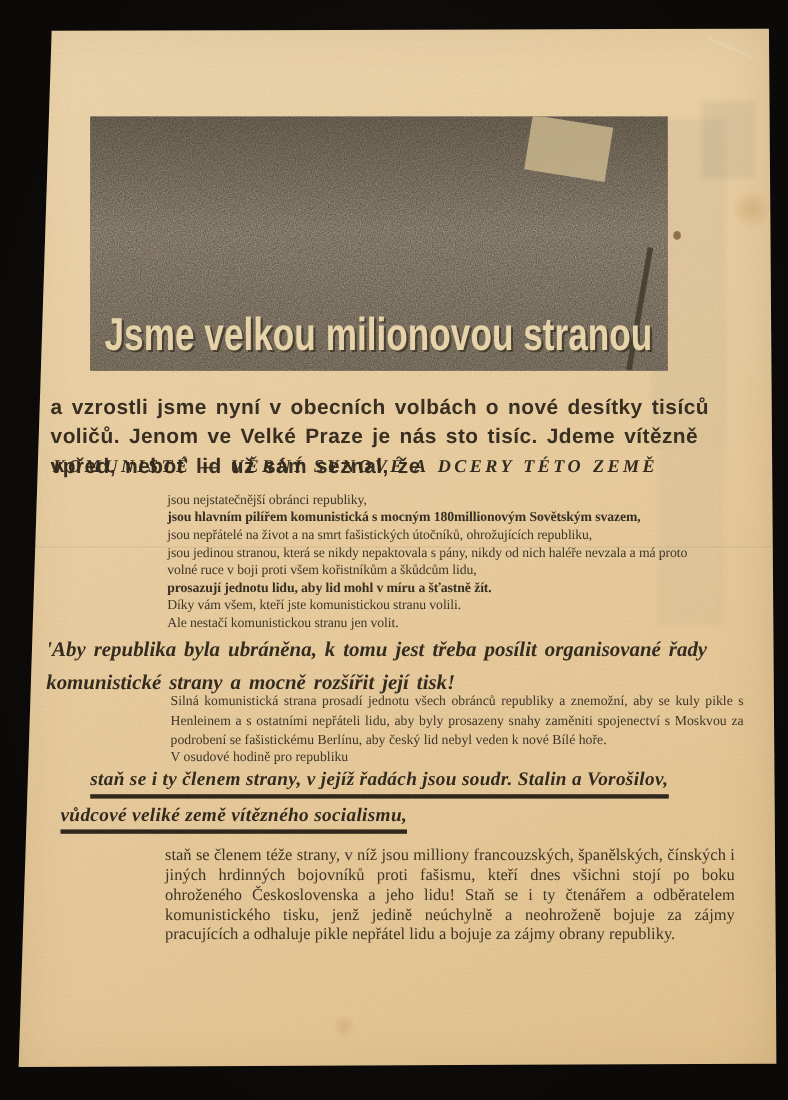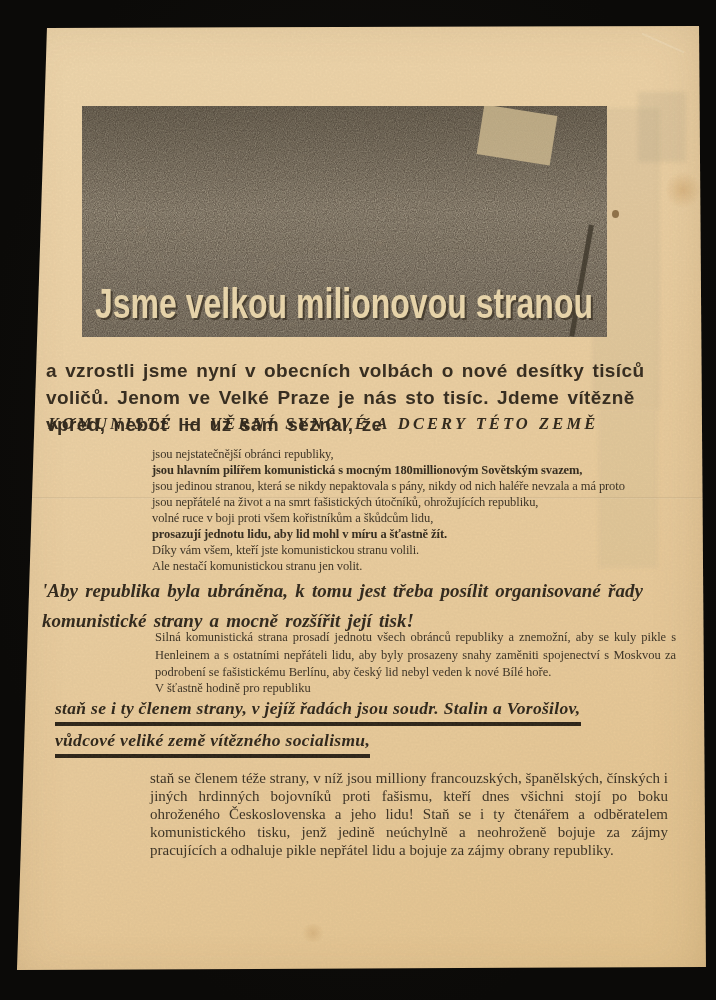--- a/index.html
+++ b/index.html
@@ -29,21 +29,21 @@
   .claims .b{font-weight:bold;color:#322a1e;}
   .appeal{left:42px;top:576px;width:604px;font-weight:bold;font-style:italic;
          font-size:19px;line-height:30px;word-spacing:2.5px;color:#2f271c;}
   .argument{left:155px;top:629px;width:521px;font-size:12.5px;line-height:17.5px;
          text-align:justify;color:#3a3124;}
   .argument-closing{left:155px;top:681px;font-size:12.5px;color:#3a3124;white-space:nowrap;}
   .ul-line{left:55px;font-weight:bold;font-style:italic;font-size:17.5px;
          letter-spacing:.3px;color:#2d251a;}
   .ul-line span{display:inline-block;padding-bottom:3px;
          border-bottom:4px solid #2b2318;}
-  .ul1{top:698px;}
+  .ul1{top:698px;margin-left:27px;}
   .ul2{top:730px;}
   .membership{left:150px;top:769px;width:518px;font-size:15px;line-height:18px;
          text-align:justify;color:#3a3124;}
   .closing{left:56px;top:845px;width:586px;font-weight:bold;font-style:italic;
          font-size:19px;line-height:29px;word-spacing:2px;color:#2f271c;}
   .crease-mark{position:absolute;left:640px;top:42px;width:46px;height:2px;
          background:rgba(243,227,195,.45);transform:rotate(24deg);pointer-events:none;}
   .grain-overlay{position:absolute;inset:0;opacity:.07;pointer-events:none;}
 </style>
 </head>
@@ -96,32 +96,32 @@
       </svg>
     </div>
 
     <div class="txt intro">a vzrostli jsme nyní v obecních volbách o nové desítky tisíců voličů. Jenom ve Velké Praze je nás sto tisíc. Jdeme vítězně vpřed, neboť lid už sám seznal, že</div>
 
     <div class="txt slogan">KOMUNISTÉ — VĚRNÍ SYNOVÉ A DCERY TÉTO ZEMĚ</div>
 
     <div class="txt claims">
       <div class="line">jsou nejstatečnější obránci republiky,</div>
       <div class="line b">jsou hlavním pilířem komunistická s mocným 180millionovým Sovětským svazem,</div>
+      <div class="line">jsou nepřátelé na život a na smrt fašistických útočníků, ohrožujících republiku,</div>
       <div class="line">jsou jedinou stranou, která se nikdy nepaktovala s pány, nikdy od nich haléře nevzala a má proto</div>
-      <div class="line">jsou nepřátelé na život a na smrt fašistických útočníků, ohrožujících republiku,</div>
       <div class="line">volné ruce v boji proti všem kořistníkům a škůdcům lidu,</div>
       <div class="line b">prosazují jednotu lidu, aby lid mohl v míru a šťastně žít.</div>
       <div class="line">Díky vám všem, kteří jste komunistickou stranu volili.</div>
       <div class="line">Ale nestačí komunistickou stranu jen volit.</div>
     </div>
 
     <div class="txt appeal">'Aby republika byla ubráněna, k tomu jest třeba posílit organisované řady komunistické strany a mocně rozšířit její tisk!</div>
 
     <div class="txt argument">Silná komunistická strana prosadí jednotu všech obránců republiky a znemožní, aby se kuly pikle s Henleinem a s ostatními nepřáteli lidu, aby byly prosazeny snahy zaměniti spojenectví s Moskvou za podrobení se fašistickému Berlínu, aby český lid nebyl veden k nové Bílé hoře.</div>
-    <div class="txt argument-closing">V šťastně hodině pro republiku</div>
+    <div class="txt argument-closing">V osudové hodině pro republiku</div>
 
     <div class="txt ul-line ul1">
       <span>staň se i ty členem strany, v jejíž řadách jsou soudr. Stalin a Vorošilov,</span>
     </div>
     <div class="txt ul-line ul2">
       <span>vůdcové veliké země vítězného socialismu,</span>
     </div>
 
     <div class="txt membership">staň se členem téže strany, v níž jsou milliony francouzských, španělských, čínských i jiných hrdinných bojovníků proti fašismu, kteří dnes všichni stojí po boku ohroženého Československa a jeho lidu! Staň se i ty čtenářem a odběratelem komunistického tisku, jenž jedině neúchylně a neohroženě bojuje za zájmy pracujících a odhaluje pikle nepřátel lidu a bojuje za zájmy obrany republiky.</div>
 

